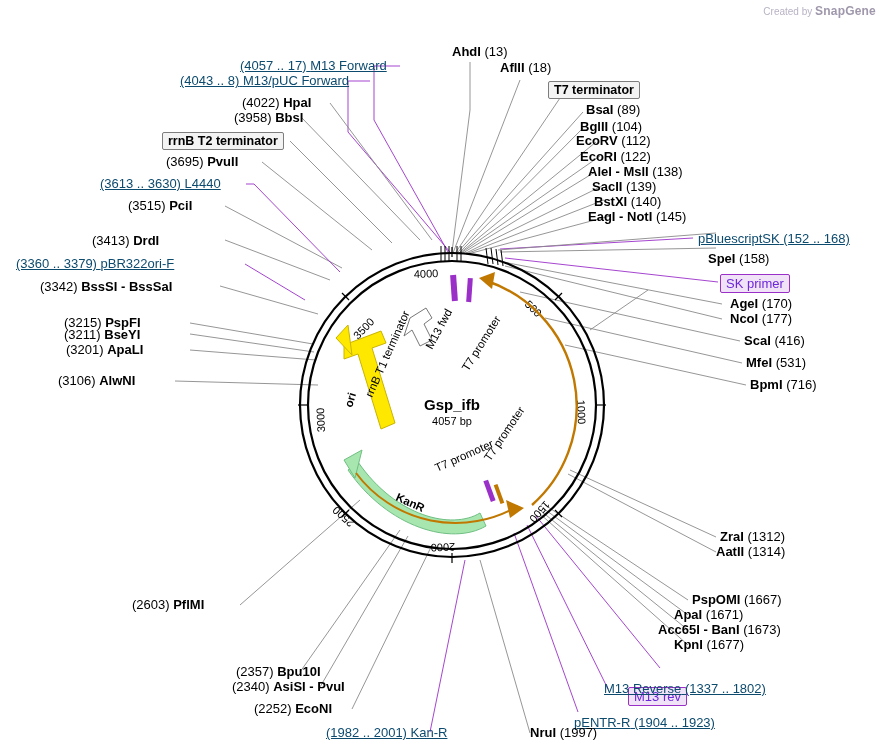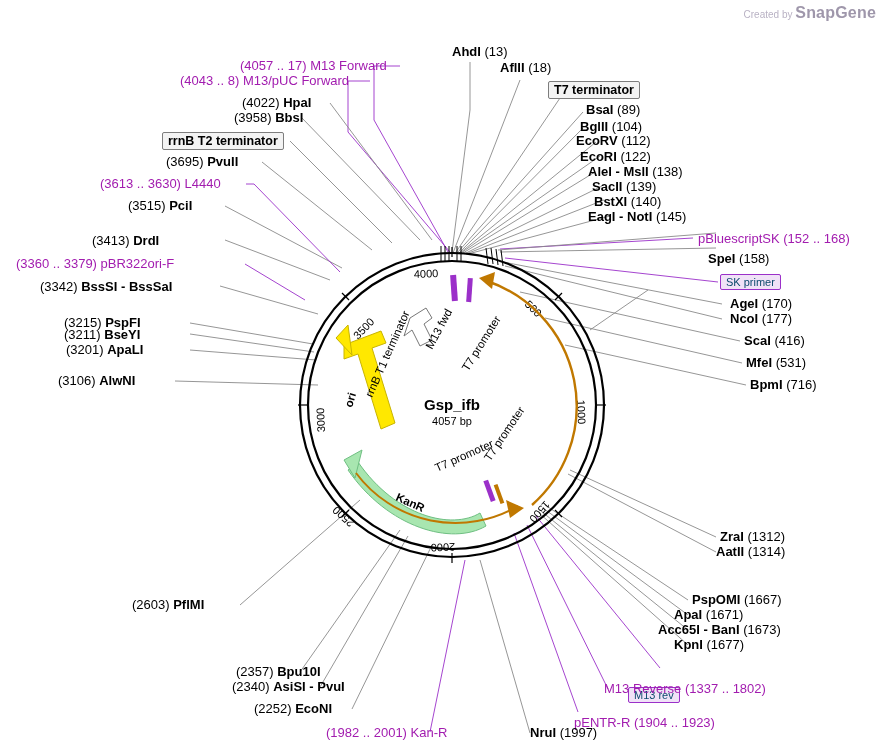--- a/index.html
+++ b/index.html
@@ -5,34 +5,34 @@
   html,body{margin:0;padding:0;}
   body{
     width:884px;height:751px;position:relative;background:#ffffff;
     font-family:"Liberation Sans", sans-serif;
     color:#000;
     overflow:hidden;
   }
   .lbl{position:absolute;white-space:nowrap;font-size:13px;}
   .pos{color:#000;font-weight:normal;}
   .name{font-weight:bold;}
-  .purple{color:#a21caf;}
+  .purple{color:#0c4a6e;text-decoration:underline;}
   .purple .name{font-weight:normal;}
   .boxed{
     border:1px solid #7d7d7d;background:#f3f3f3;border-radius:2px;
     padding:1px 5px;font-weight:bold;font-size:12.5px;
   }
   .boxed-purple{
     border:1px solid #9b30c9;background:#f0e2f7;border-radius:2px;
-    padding:1px 5px;color:#0c4a6e;font-size:11px;
+    padding:1px 5px;color:#6d28d9;font-size:13px;
   }
   .watermark{
     position:absolute;right:8px;top:4px;font-size:10px;color:#b9b2c4;
   }
-  .watermark b{color:#9f97ab;font-size:16px;letter-spacing:.2px;text-align:center;}
+  .watermark b{color:#9f97ab;font-size:12px;letter-spacing:.2px;text-align:center;}
   svg{position:absolute;left:0;top:0;}
   .ticklab{font-size:11px;fill:#000;}
   .featlab{font-size:11.5px;fill:#000;}
   .plasmid-name{font-size:15px;font-weight:bold;}
   .plasmid-bp{font-size:11px;}
 </style>
 </head>
 <body>
 
 <div class="watermark">

